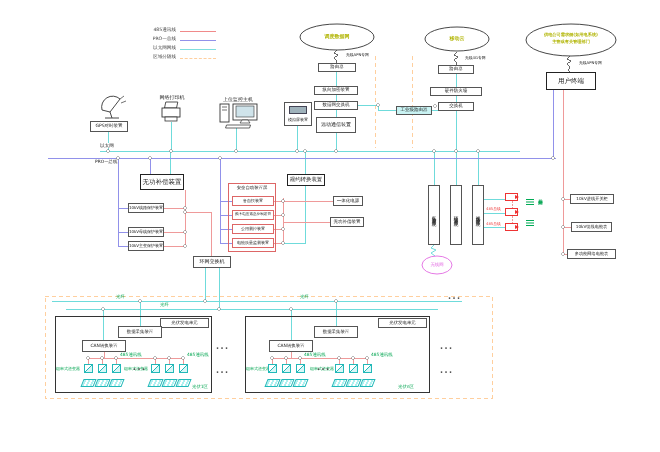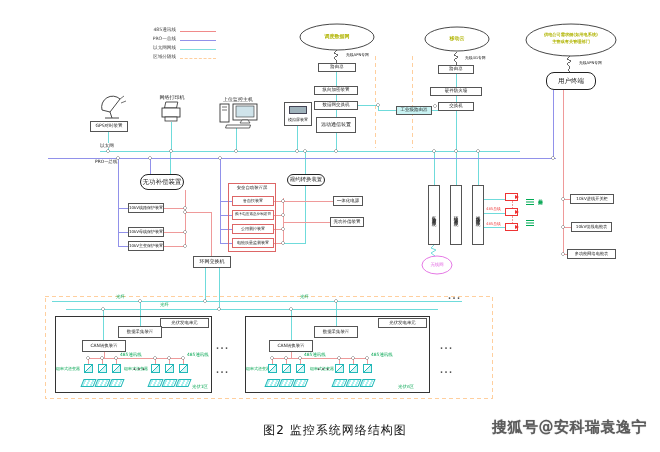--- a/index.html
+++ b/index.html
@@ -5,21 +5,21 @@
   html,body{margin:0;padding:0;background:#fff;}
   .stage{position:relative;width:660px;height:452px;background:#fff;overflow:hidden;
          font-family:"DejaVu Sans",sans-serif;}
   .stage *{box-sizing:border-box;}
   .abs{position:absolute;}
   svg.wires{position:absolute;left:0;top:0;}
   
   .bx{position:absolute;border:1px solid #555;background:#fff;display:flex;align-items:center;
       justify-content:center;text-align:center;font-size:4.5px;color:#222;white-space:nowrap;
       overflow:hidden;line-height:1.05;}
-  .bx.big{font-size:6.5px;border-color:#222;border-radius:8px;}
+  .bx.big{font-size:6.5px;border-color:#222;}
   .bx.hl{background:#c9f3f3;}
   .bx.redb{border-color:#d66;color:#222;}
   .vbx{position:absolute;border:1px solid #555;background:#fff;writing-mode:vertical-rl;
        text-orientation:upright;font-size:4.6px;color:#222;display:flex;align-items:center;
        justify-content:center;letter-spacing:1px;overflow:hidden;}
   .panelbox{position:absolute;border:1px solid #d66;background:transparent;}
   .unit{position:absolute;border:1px solid #333;background:transparent;}
   .lbl{position:absolute;font-size:5px;color:#222;white-space:nowrap;}
   .gtxt{position:absolute;color:#00a550;font-size:4.4px;white-space:nowrap;}
   .rtxt{position:absolute;color:#e44;font-size:3.8px;white-space:nowrap;}
@@ -309,15 +309,13 @@
   <div class="pnl" style="left:280px;top:379px"></div>
   <div class="pnl" style="left:294px;top:379px"></div>
   <div class="pnl" style="left:333px;top:379px"></div>
   <div class="pnl" style="left:347px;top:379px"></div>
   <div class="pnl" style="left:361px;top:379px"></div>
   <div class="gtxt" style="left:398px;top:384px">光伏n区</div>
 
   <div class="dots" style="left:440px;top:344px">···</div>
   <div class="dots" style="left:440px;top:368px">···</div>
 
-  <div class="caption" style="left:240px;top:422px;width:190px">图2  监控系统网络结构图</div>
-  <div class="watermark" style="left:492px;top:418px">搜狐号@安科瑞袁逸宁</div>
 </div>
 
 </body></html>

